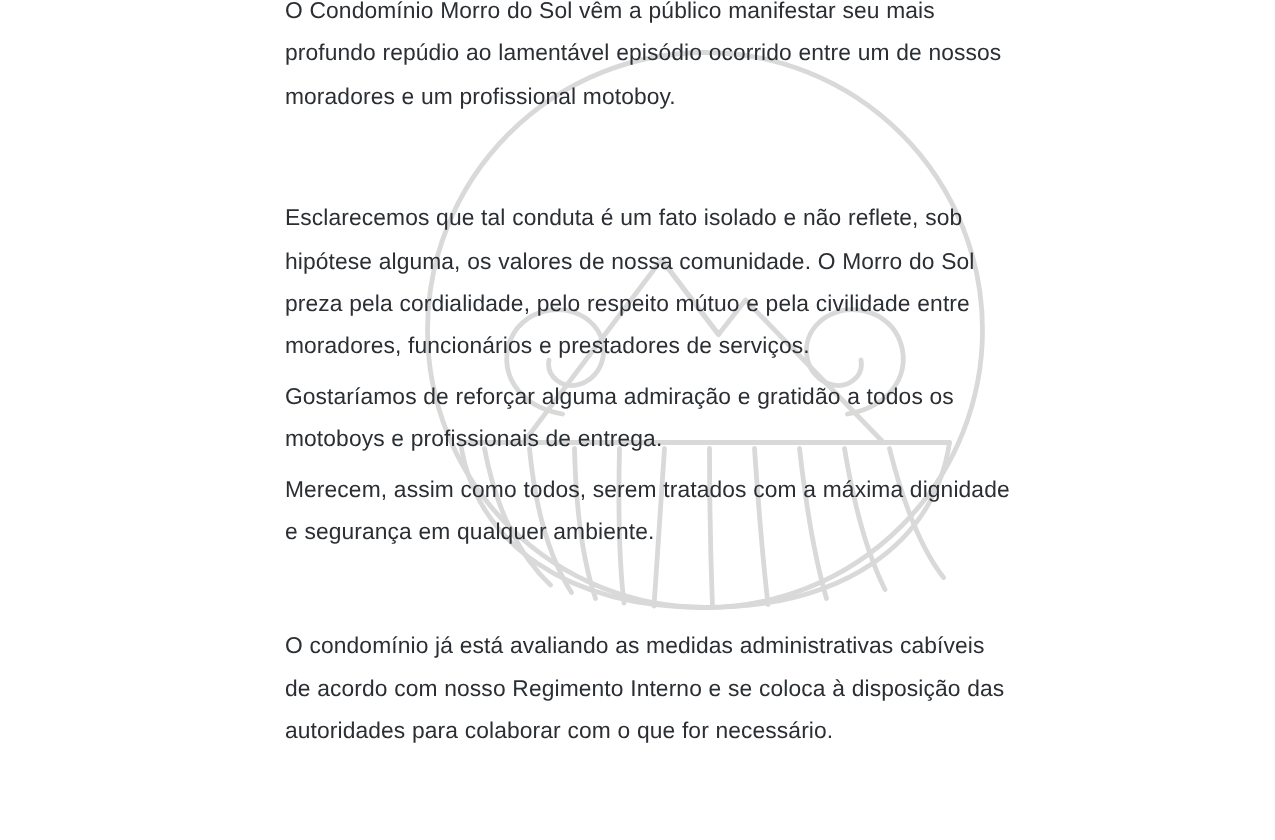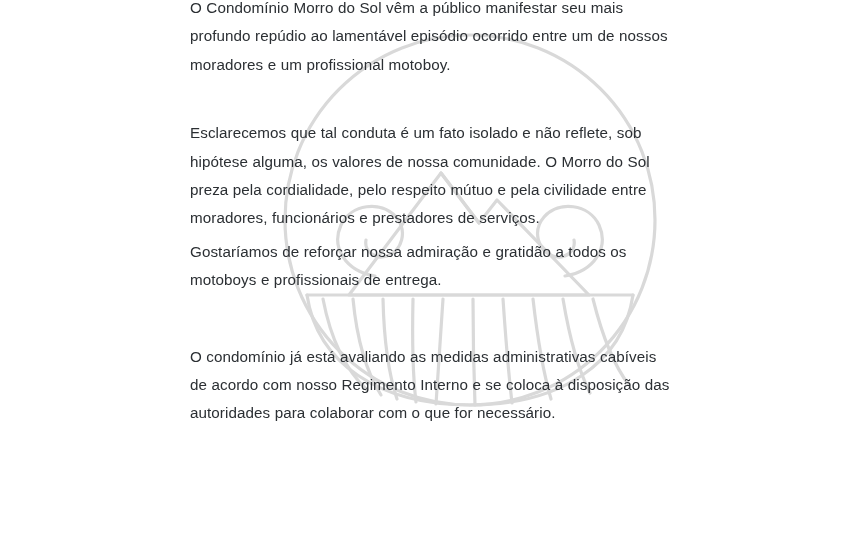--- a/index.html
+++ b/index.html
@@ -52,21 +52,21 @@
     color: #2b2f33;
     font-size: 15.2px;
     line-height: 28.4px;
     letter-spacing: 0.005em;
     font-weight: 400;
     word-spacing: 0.01em;
   }
 
   
   .block-gap-top   { margin-top: -6px; }
-  .block-gap-large { margin-top: 40px; }
+  .block-gap-large { margin-top: 53px; }
   .block-gap-small { margin-top: 5px; }
   .block-gap-mid   { margin-top: 48px; }
 </style>
 </head>
 <body>
 
 <div id="statement-page">
 
   <div id="watermark">
     <svg viewBox="0 0 374 374" xmlns="http://www.w3.org/2000/svg" fill="none" stroke="#d9d9d9" stroke-width="3.2" stroke-linecap="round" stroke-linejoin="round">
@@ -100,20 +100,21 @@
       <path d="M 24 262 C 34 330 96 372 187 372 C 278 372 340 330 350 262"></path>
     </svg>
   </div>
 
   <div id="statement-body">
 
     <p class="para block-gap-top">O Condomínio Morro do Sol vêm a público manifestar seu mais profundo repúdio ao lamentável episódio ocorrido entre um de nossos moradores e um profissional motoboy.</p>
 
     <p class="para block-gap-large">Esclarecemos que tal conduta é um fato isolado e não reflete, sob hipótese alguma, os valores de nossa comunidade. O Morro do Sol preza pela cordialidade, pelo respeito mútuo e pela civilidade entre moradores, funcionários e prestadores de serviços.</p>
 
-    <p class="para block-gap-small">Gostaríamos de reforçar nossa admiração e gratidão a todos os motoboys e profissionais de entrega.</p>
+    <p class="para block-gap-small">Gostaríamos de reforçar alguma admiração e gratidão a todos os motoboys e profissionais de entrega.</p>
 
 
+    <p class="para block-gap-small">Merecem, assim como todos, serem tratados com a máxima dignidade e segurança em qualquer ambiente.</p>
 
     <p class="para block-gap-mid">O condomínio já está avaliando as medidas administrativas cabíveis de acordo com nosso Regimento Interno e se coloca à disposição das autoridades para colaborar com o que for necessário.</p>
 
   </div>
 </div>
 
 </body></html>

